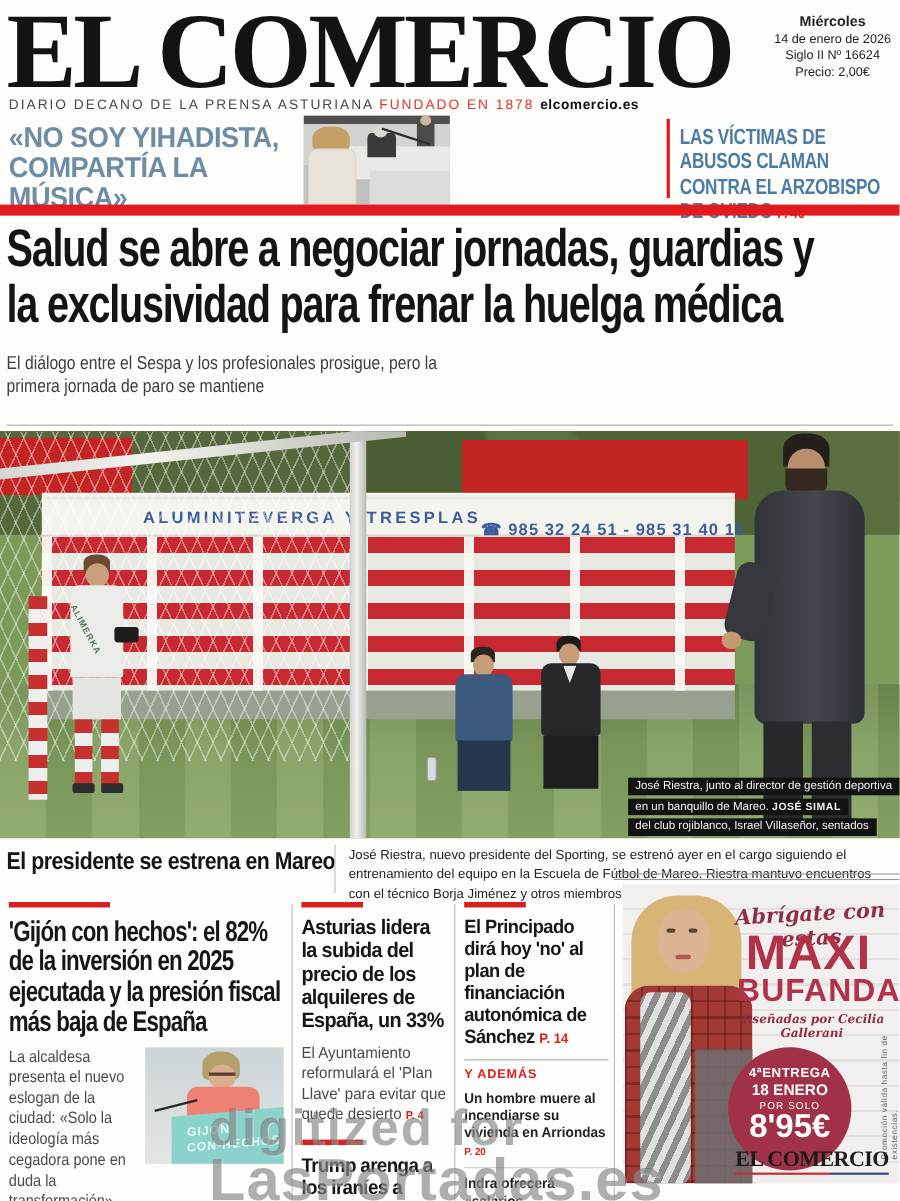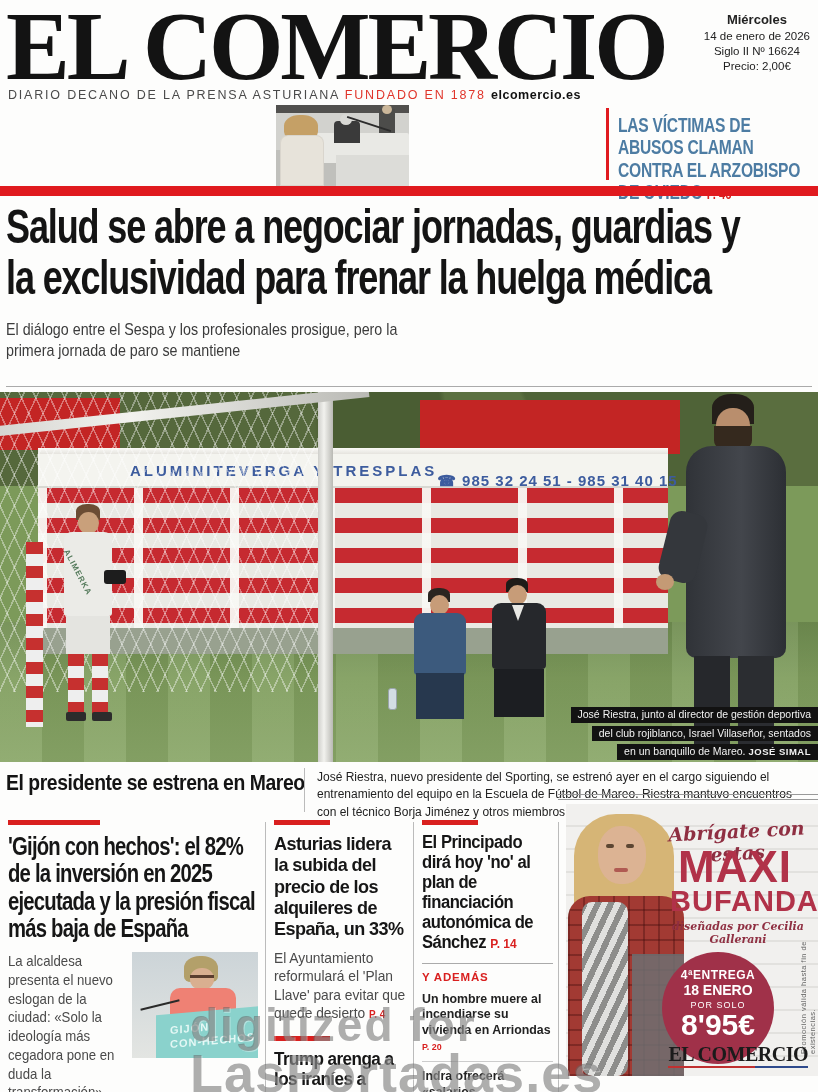--- a/index.html
+++ b/index.html
@@ -107,20 +107,23 @@
     <div>14 de enero de 2026</div>
     <div>Siglo II Nº 16624</div>
     <div>Precio: 2,00€</div>
   </div>
   <div class="abs tagline" style="left:8px;top:88px;">
     <span>DIARIO DECANO DE LA PRENSA ASTURIANA</span>
     <span class="founded">FUNDADO EN 1878</span>
     <span class="site">elcomercio.es</span>
   </div>
 
+  <div class="abs" style="left:8px;top:112px;width:268px;">
+    <span class="quote sq s95">«NO SOY YIHADISTA, COMPARTÍA LA MÚSICA»</span>
+  </div>
 
   <div class="abs" style="left:276px;top:105px;width:133px;height:81px;background:#c6c6c2;overflow:hidden;">
     <div class="abs" style="inset:0;background:linear-gradient(180deg,#51504e 0 10%,#d2d2ce 10% 55%,#c0c0bc 55% 100%);"></div>
     <div class="abs" style="left:30px;top:28px;width:103px;height:30px;background:#e9e9e5;border-radius:2px;"></div>
     <div class="abs" style="left:60px;top:50px;width:73px;height:31px;background:#dcdcd8;"></div>
     <div class="abs" style="left:58px;top:16px;width:26px;height:22px;background:#3a3a3a;border-radius:4px 4px 0 0;"></div>
     <div class="abs" style="left:64px;top:9px;width:12px;height:11px;background:#d9d9d5;border-radius:50%;"></div>
     <div class="abs" style="left:103px;top:4px;width:16px;height:24px;background:#4c4c4a;"></div>
     <div class="abs" style="left:106px;top:0;width:10px;height:9px;background:#cbb79a;border-radius:50%;"></div>
     <div class="abs" style="left:70px;top:18px;width:46px;height:2px;background:#2c2c2c;transform:rotate(18deg);"></div>
@@ -207,25 +210,25 @@
       <div class="abs" style="left:664px;top:120px;width:38px;height:70px;background:#34373c;border-radius:12px;transform:rotate(14deg);"></div>
       <div class="abs" style="left:656px;top:182px;width:18px;height:16px;background:#c49a75;border-radius:50%;"></div>
       <div class="abs" style="left:694px;top:264px;width:36px;height:92px;background:#26282c;"></div>
       <div class="abs" style="left:738px;top:264px;width:36px;height:92px;background:#2b2d31;"></div>
       <div class="abs" style="left:688px;top:352px;width:42px;height:13px;background:#17181a;border-radius:3px;"></div>
       <div class="abs" style="left:738px;top:352px;width:42px;height:13px;background:#1b1c1e;border-radius:3px;"></div>
     </div>
 
     <div class="abs" style="left:388px;top:296px;width:9px;height:22px;background:#d3dde4;border-radius:3px;border:1px solid #9aa4ab;"></div>
 
-    <div class="abs" style="right:0;bottom:2px;text-align:right;">
+    <div class="abs" style="right:0;bottom:2px;">
       <div><span class="capline">José Riestra, junto al director de gestión deportiva</span></div>
-      <div><span class="capline">del club rojiblanco, Israel Villaseñor, sentados</span></div>
       <div><span class="capline"><span>en un banquillo de Mareo.</span>
         <b>JOSÉ SIMAL</b></span></div>
+      <div><span class="capline">del club rojiblanco, Israel Villaseñor, sentados</span></div>
     </div>
   </div>
 
   <div class="abs" style="left:6px;top:770px;">
     <div class="sport-hl">El presidente se estrena en Mareo</div>
   </div>
   <div class="abs vdiv" style="left:304px;top:768px;height:44px;"></div>
   <div class="abs sport-sum" style="left:317px;top:769px;width:496px;">
     <span>José Riestra, nuevo presidente del Sporting, se estrenó ayer en el cargo siguiendo el entrenamiento del equipo en la Escuela de Fútbol de Mareo. Riestra mantuvo encuentros con el técnico Borja Jiménez y otros miembros del club.</span>
     <span class="pgref">P. 39</span>

